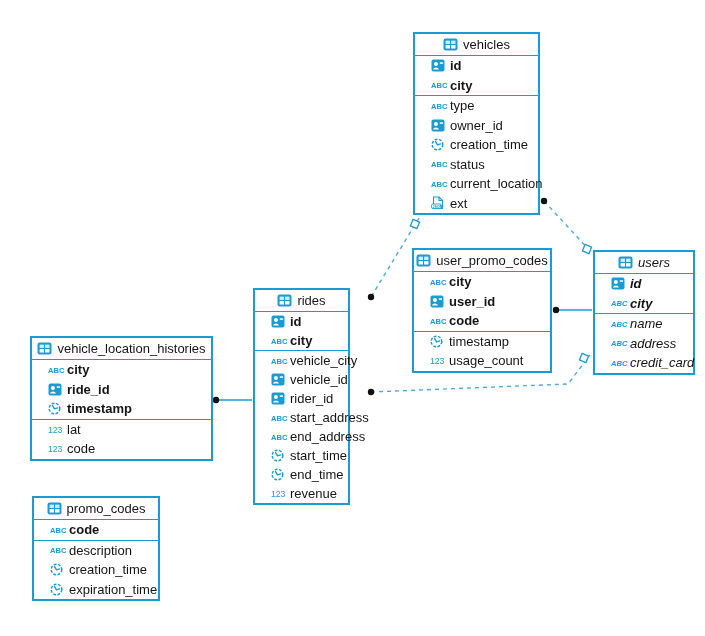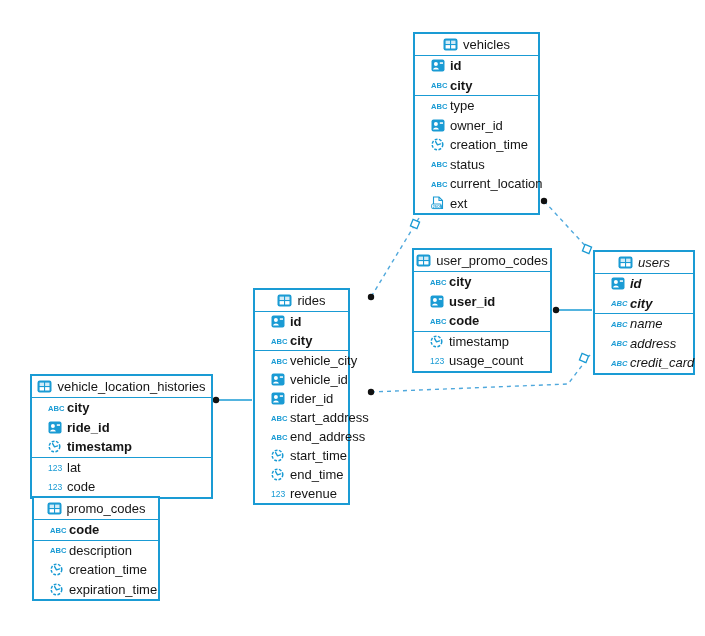--- a/index.html
+++ b/index.html
@@ -375,21 +375,21 @@
         <div class="row">
           <span class="icon">
             <svg width="17" height="11" viewBox="0 0 17 11">
               <text x="0" y="9" font-size="8.6" fill="#1a9bd4" font-family="Liberation Sans, sans-serif">123</text>
             </svg>
           </span>
           <span class="label">revenue</span>
         </div>
       </div>
     </div>
-    <div class="table" style="left: 30px; top: 336px; width: 183px; margin-top: 38px;">
+    <div class="table" style="left: 30px; top: 336px; width: 183px;">
       <div class="thead">
         <span class="icon">
           <svg width="15" height="13" viewBox="0 0 15 13">
             <rect x="0.5" y="0.5" width="14" height="12" rx="2.2" fill="#1a9bd4"></rect>
             <rect x="2.6" y="2.6" width="4.4" height="3.4" fill="#fff" opacity="0.8"></rect>
             <rect x="8.1" y="2.6" width="4.4" height="3.4" fill="#fff" opacity="0.8"></rect>
             <rect x="2.6" y="7.1" width="4.4" height="3.4" fill="#fff"></rect>
             <rect x="8.1" y="7.1" width="4.4" height="3.4" fill="#fff"></rect>
           </svg>
         </span>

